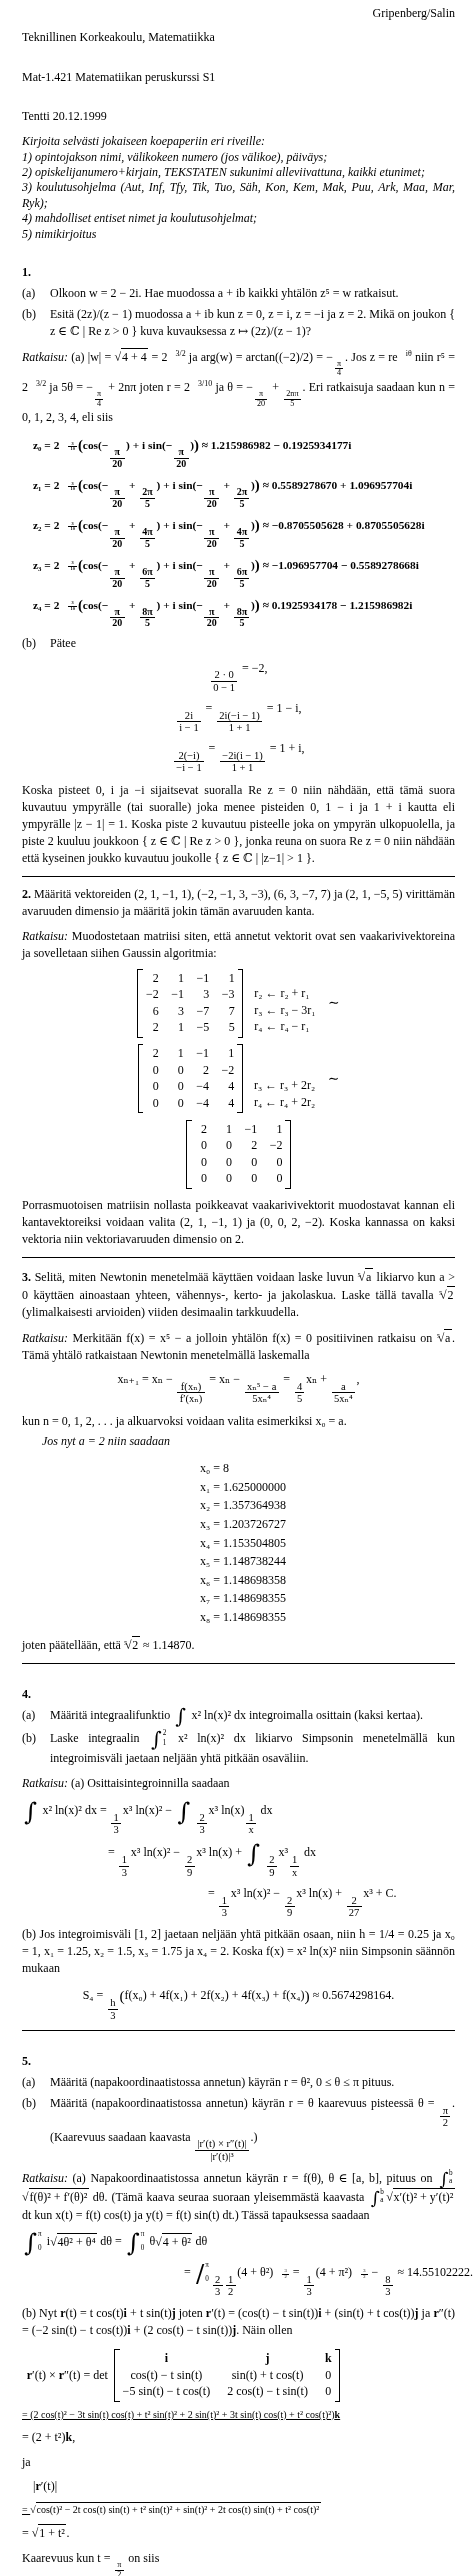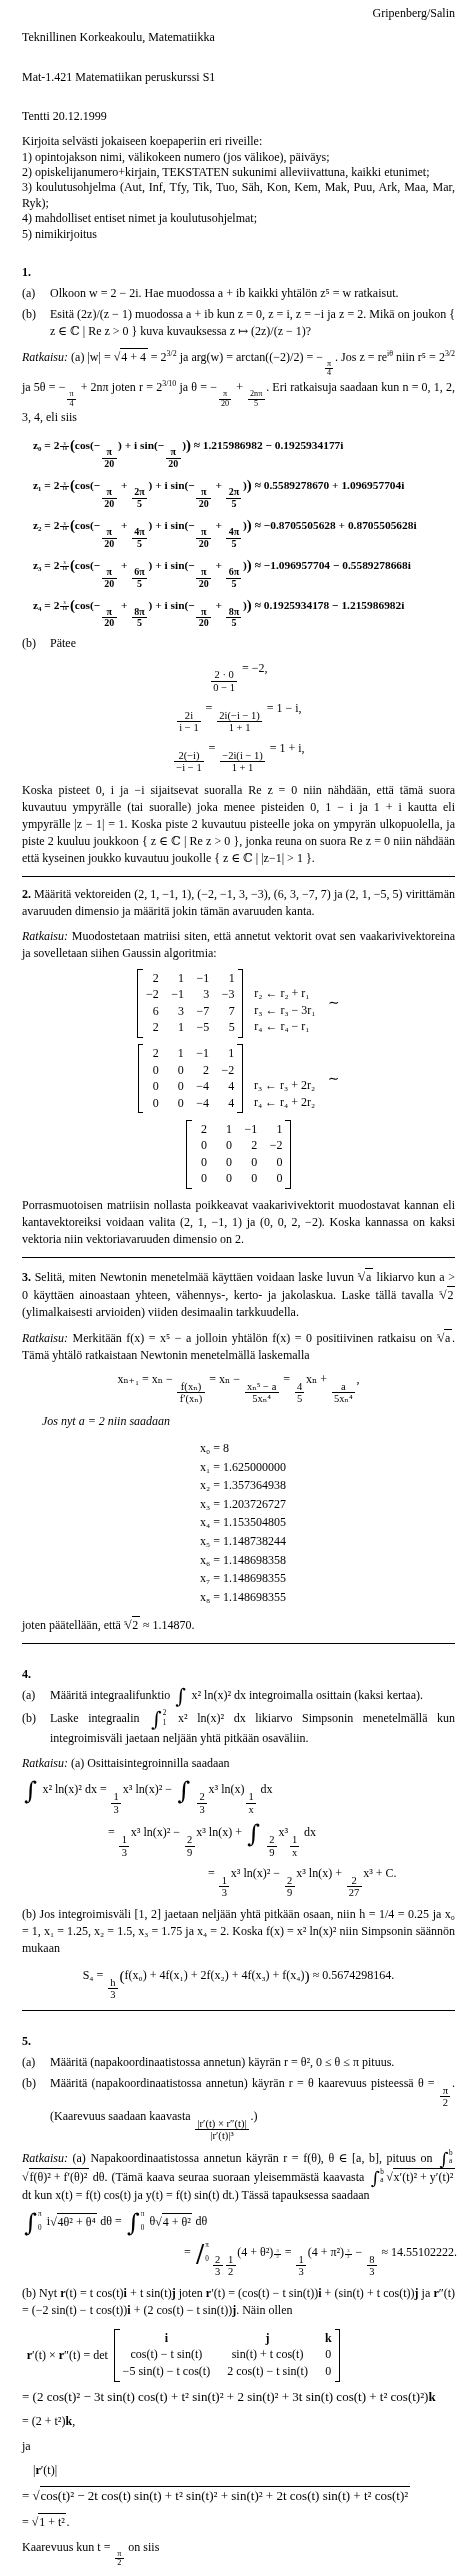--- a/index.html
+++ b/index.html
@@ -8,21 +8,21 @@
     background:#ffffff;color:#000;
     font-family:"Liberation Serif","DejaVu Serif",serif;
     font-size:12px;line-height:1.42;
   }
   .page{padding:6.2px 22px 0 22px;position:relative;}
   
   .hdr{display:flex;justify-content:space-between;align-items:flex-start;}
   .hleft div{line-height:1.3;margin-top:24px;}
   .hright{line-height:1.3;}
   
-  .instr{margin-top:9.4px;}
+  .instr{font-style:italic;margin-top:9.4px;}
   .instr .iline{line-height:1.28;text-align:justify;}
   
   .pnum{font-weight:bold;margin-top:22px;margin-bottom:3.1px;}
   .item{display:flex;margin-top:3.9px;}
   .ilabel{flex:none;width:28px;}
   .ibody{flex:1;text-align:justify;}
   .para{margin-top:7.8px;text-align:justify;}
   .para .frac{font-size:0.68em;}
   .para .bsym{font-size:1.45em;}
   .mathline{margin:7px 0;white-space:nowrap;}
@@ -34,21 +34,21 @@
   .ind{margin-left:11px;}
   .indent2{margin-left:86px;}
   .indent3{margin-left:186px;}
   .indent5a{margin-left:162px;}
   .jos{margin-left:20px;margin-top:3.1px;font-style:italic;}
   
   .frac{display:inline-flex;flex-direction:column;text-align:center;
         vertical-align:-0.62em;line-height:1.08;font-size:0.88em;margin:0 1.6px;}
   .frac .fn{padding:0 2.3px;}
   .frac .fd{border-top:0.8px solid #000;padding:0 2.3px;}
-  sup{font-size:0.66em;}
+  sup{font-size:0.66em;margin-left:8px;}
   sup.supfrac{vertical-align:0.55em;}
   sup.supfrac .frac{font-size:0.58em;vertical-align:baseline;margin:0 0.8px;}
   
   .sqrt{display:inline-flex;align-items:baseline;white-space:nowrap;}
   .rsign{line-height:1;}
   .rad{border-top:0.9px solid #000;padding:0 1.6px 0 0.8px;}
   .ridx{font-size:0.55em;display:inline-block;transform:translateY(-0.6em);margin-right:-2.3px;}
   
   .bigop{display:inline-flex;align-items:center;vertical-align:middle;margin:0 2.3px;}
   .bsym{font-size:2.05em;line-height:0.95;font-family:"DejaVu Serif",serif;}
@@ -69,21 +69,21 @@
   .mat.det{column-gap:17px;vertical-align:middle;}
   .mat.det .mcell{text-align:center;min-width:0;}
   .mat.det .mcell:nth-child(-n+3){font-weight:bold;}
   .ops{display:flex;flex-direction:column;margin-left:11px;row-gap:0.8px;line-height:1.3;padding-bottom:3.1px;}
   .tilde{margin-left:12.5px;align-self:center;font-size:1.15em;}
   
   .xlist{margin:9.4px 0 9.4px 178px;line-height:1.55;}
   
   .detrow{display:flex;align-items:center;margin:9.4px 0 4.7px 4.7px;}
   .detlhs{margin-right:6.2px;white-space:nowrap;}
-  .longline{font-size:13px;margin:6.2px 0;}
+  .longline{font-size:10px;margin:6.2px 0;text-decoration:underline;}
   .rule{border:none;border-top:0.8px solid #000;margin:9.4px 0;}
 </style>
 </head>
 <body>
 
 <div class="page">
 
   <div class="hdr">
     <div class="hleft">
       <div>Teknillinen Korkeakoulu, Matematiikka</div>
@@ -337,20 +337,21 @@
             <span class="fn">xₙ⁵ − a</span>
             <span class="fd">5xₙ⁴</span>
           </span><span> = </span><span class="frac">
             <span class="fn">4</span>
             <span class="fd">5</span>
           </span><span>xₙ + </span><span class="frac">
             <span class="fn">a</span>
             <span class="fd">5xₙ⁴</span>
           </span><span>,</span></div>
     </div>
+    <div class="para"><span>kun n = 0, 1, 2, . . .  ja alkuarvoksi voidaan valita esimerkiksi x₀ = a.</span></div>
     <div class="jos"><span>Jos nyt a = 2 niin saadaan</span></div>
     <div class="xlist">
         <div class="xline">x₀ = 8</div>
         <div class="xline">x₁ = 1.625000000</div>
         <div class="xline">x₂ = 1.357364938</div>
         <div class="xline">x₃ = 1.203726727</div>
         <div class="xline">x₄ = 1.153504805</div>
         <div class="xline">x₅ = 1.148738244</div>
         <div class="xline">x₆ = 1.148698358</div>
         <div class="xline">x₇ = 1.148698355</div>

